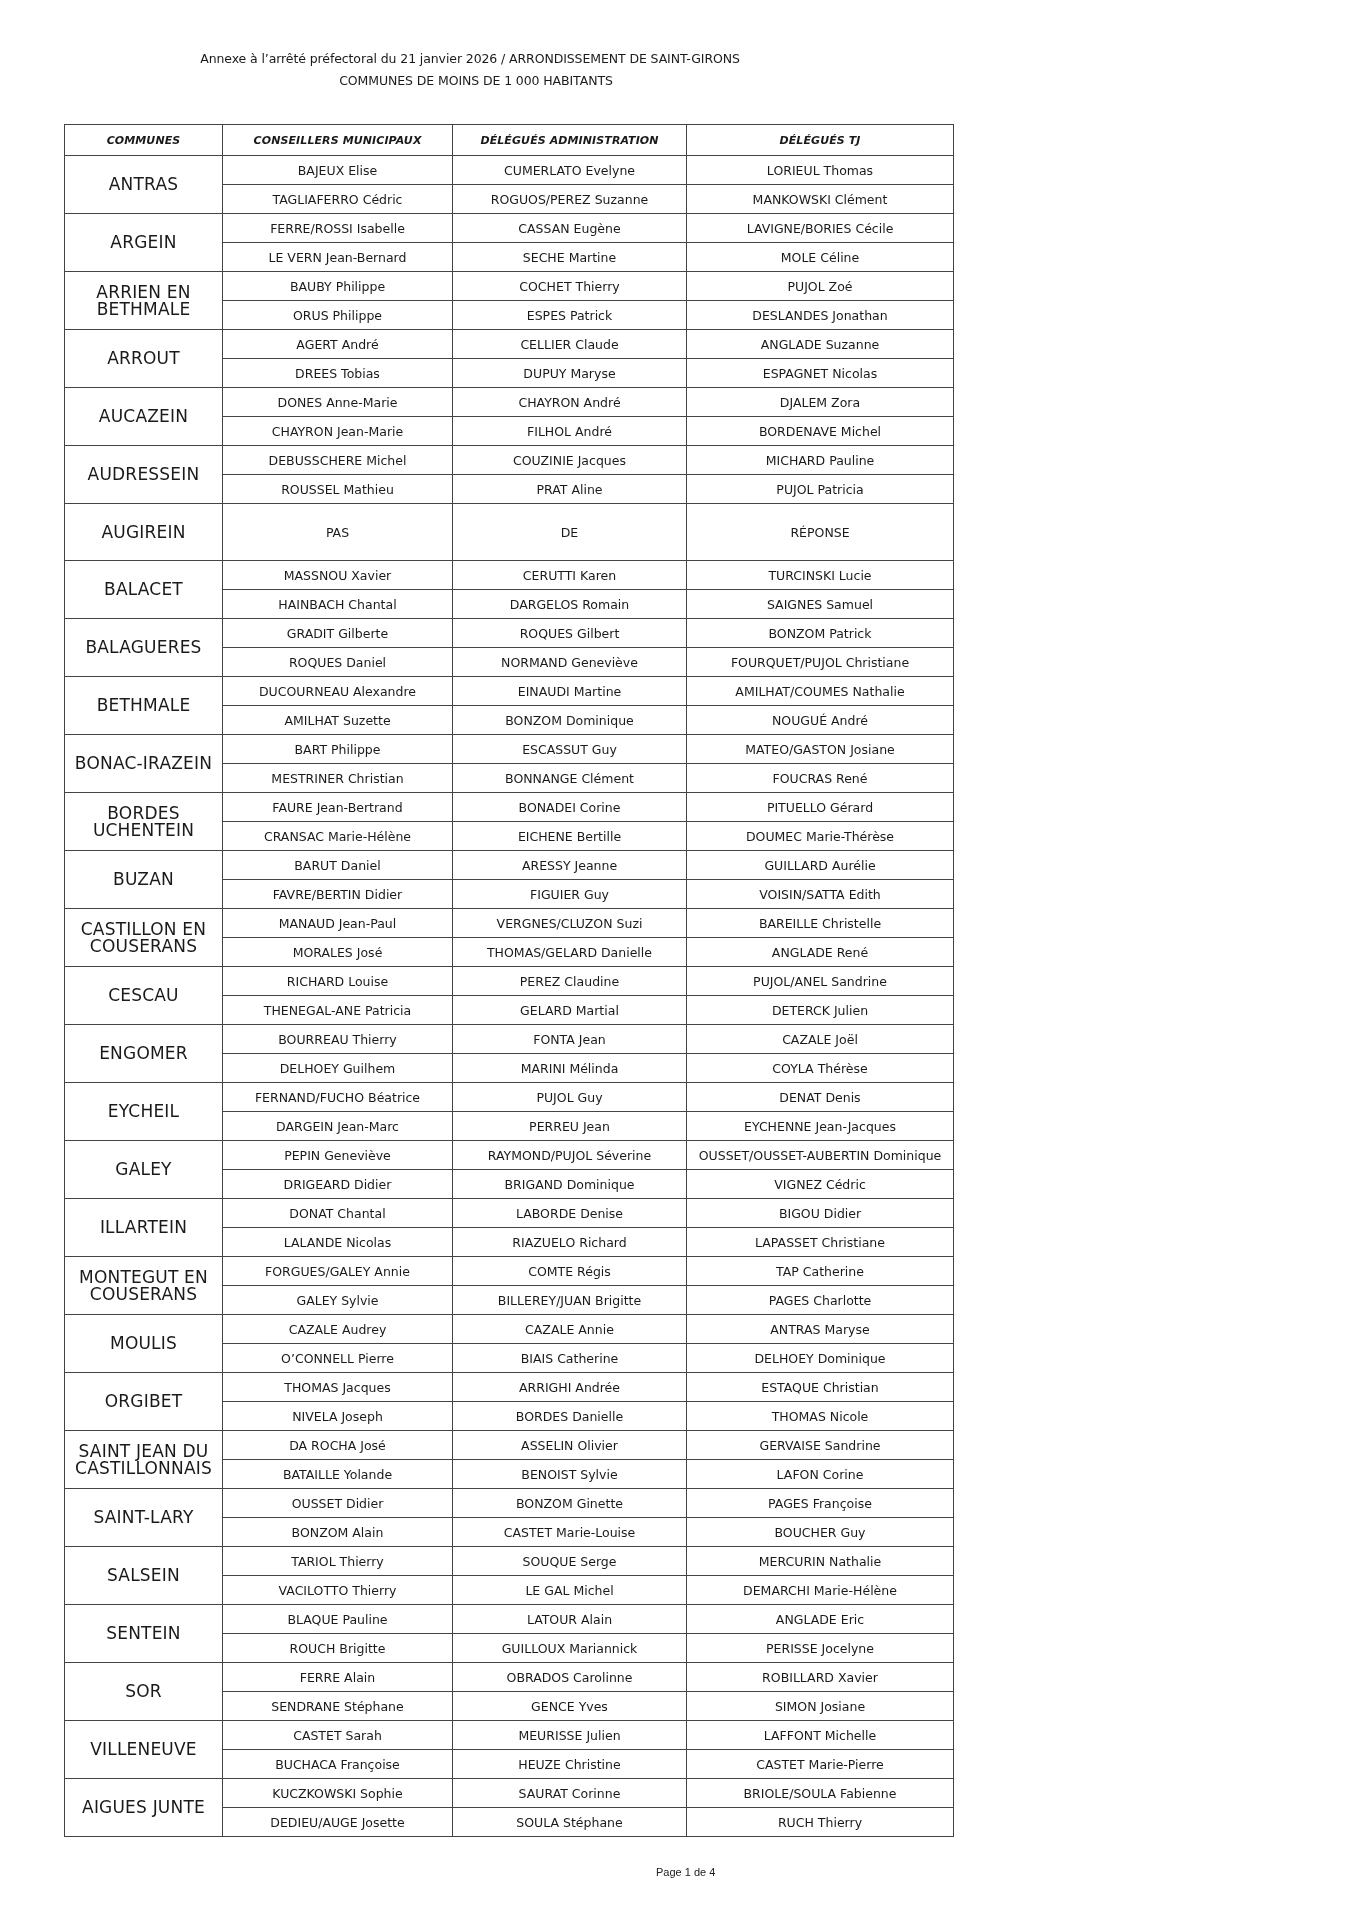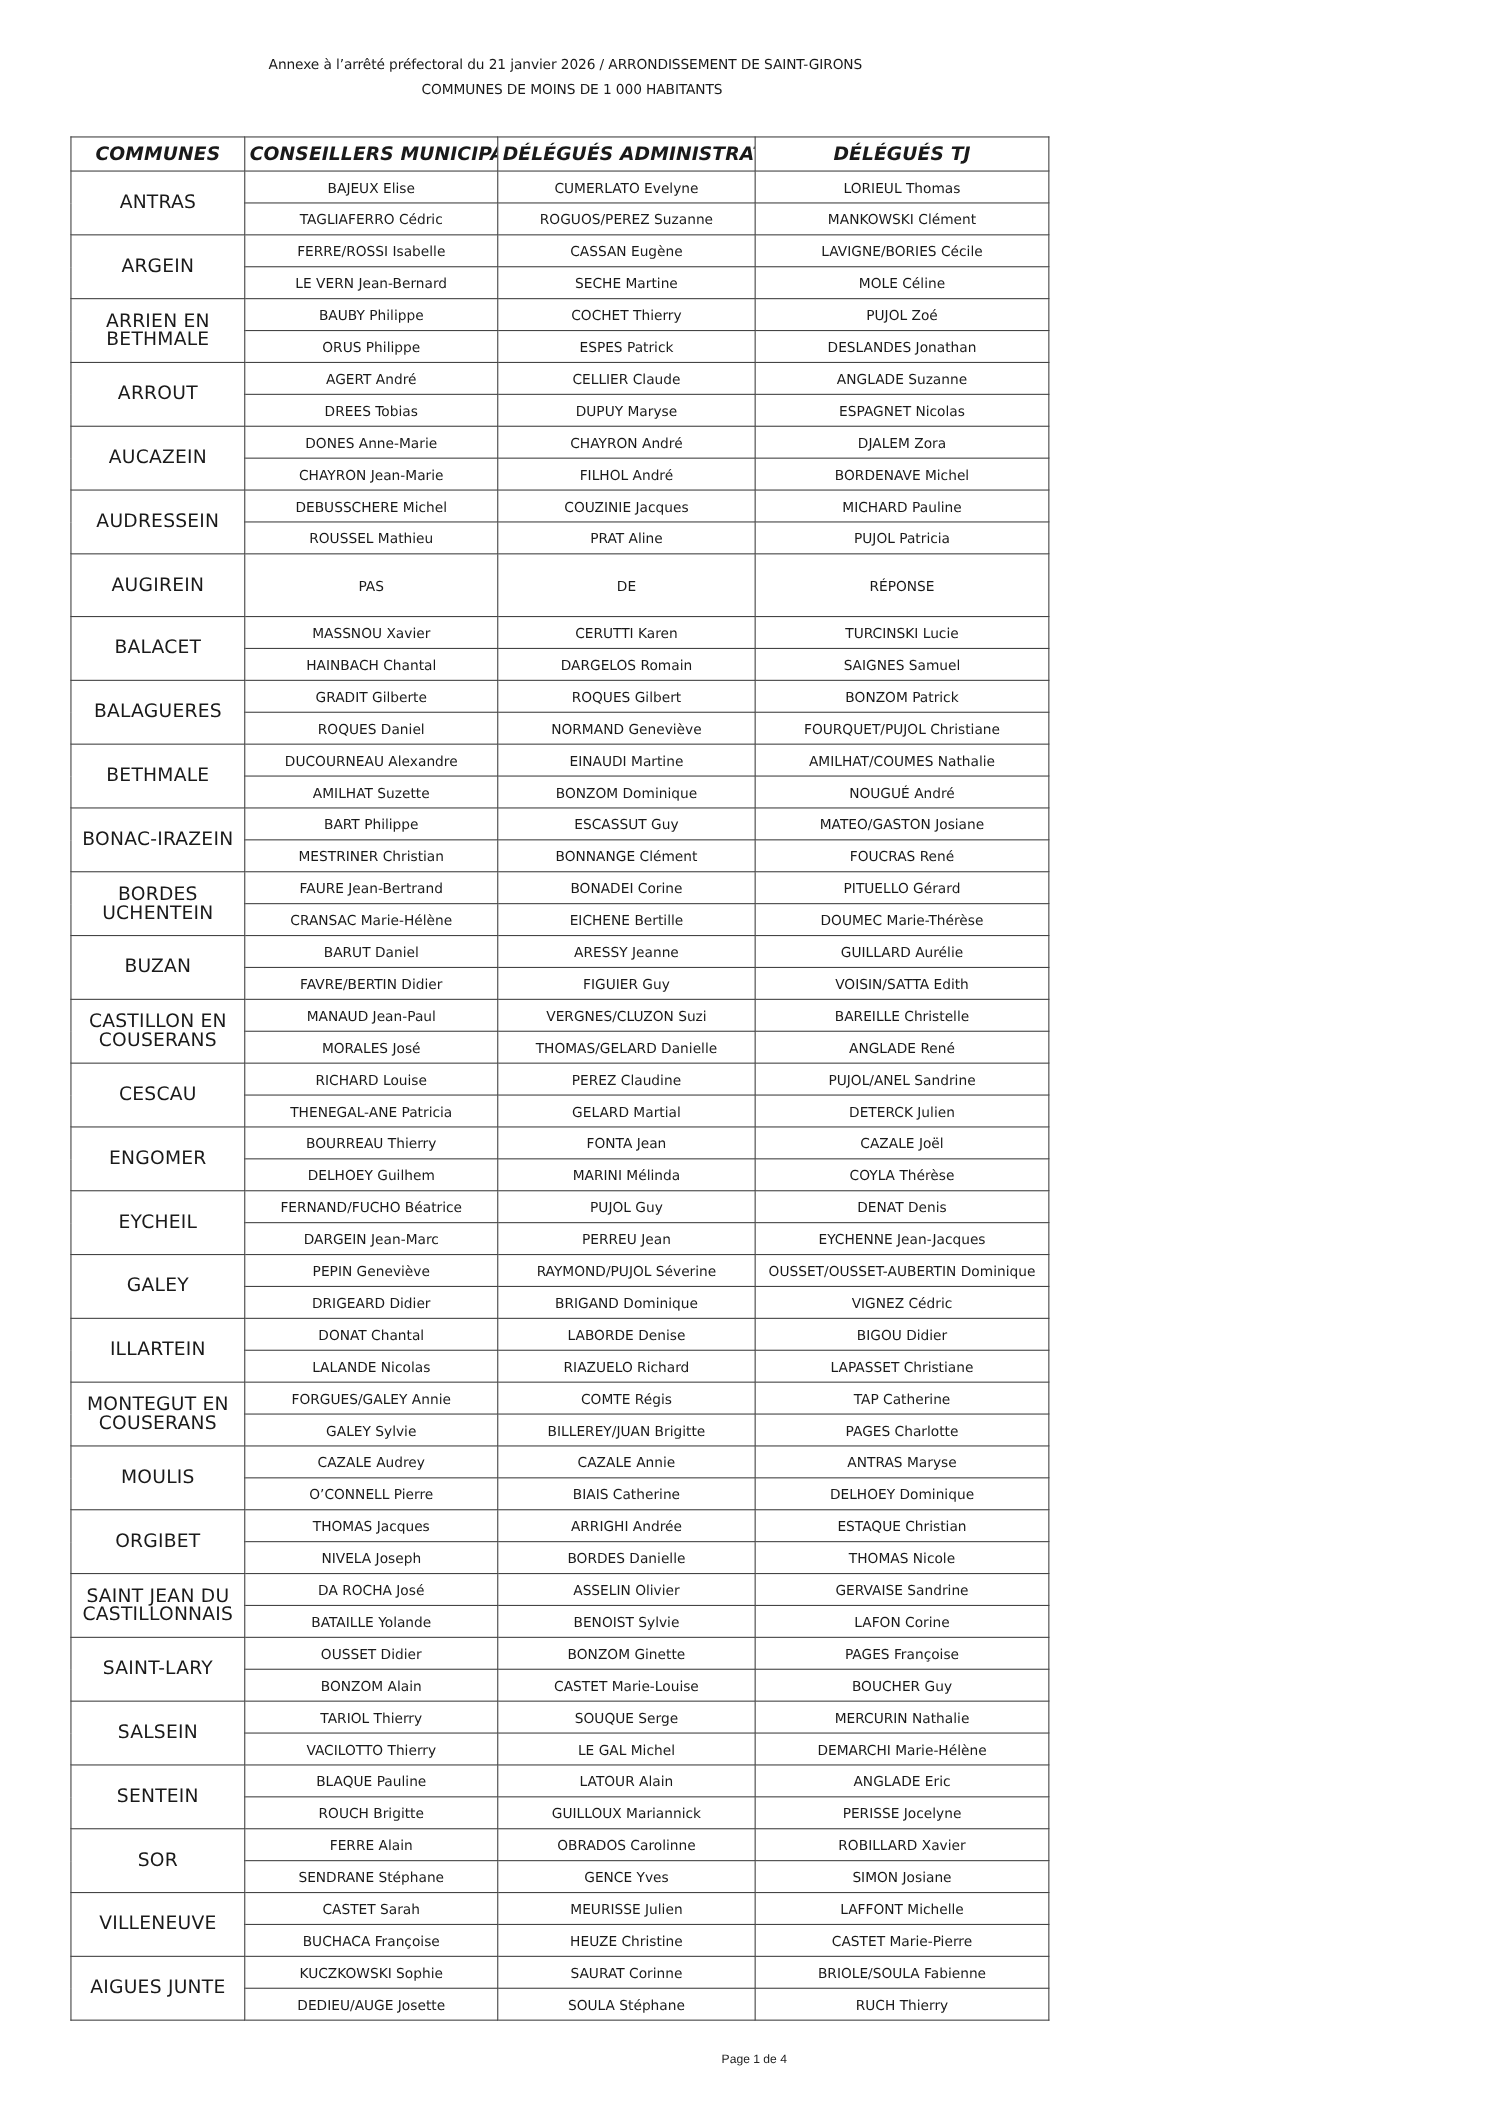--- a/index.html
+++ b/index.html
@@ -17,21 +17,20 @@
     }
     .header {
       position: absolute;
       left: 0;
       top: 48px;
       width: 880px;
       text-align: center;
       font-size: 12.5px;
       line-height: 22px;
       letter-spacing: -0.1px;
-      margin-left: 44px;
     }
     .header .line1 { padding-left: 60px; }
     .header .line2 { padding-left: 72px; }
     table.main {
       position: absolute;
       left: 64px;
       top: 124px;
       width: 889px;
       border-collapse: collapse;
       table-layout: fixed;
@@ -46,21 +45,21 @@
       vertical-align: middle;
       padding: 0 4px;
       font-size: 12.5px;
       white-space: nowrap;
       overflow: hidden;
     }
     table.main th {
       height: 30px;
       font-style: italic;
       font-weight: bold;
-      font-size: 17px;
+      font-size: 11px;
       letter-spacing: 0.1px;
     }
     table.main td {
       height: 28px;
     }
     table.main td.commune {
       font-size: 17px;
       white-space: normal;
       line-height: 17px;
       letter-spacing: 0.2px;

